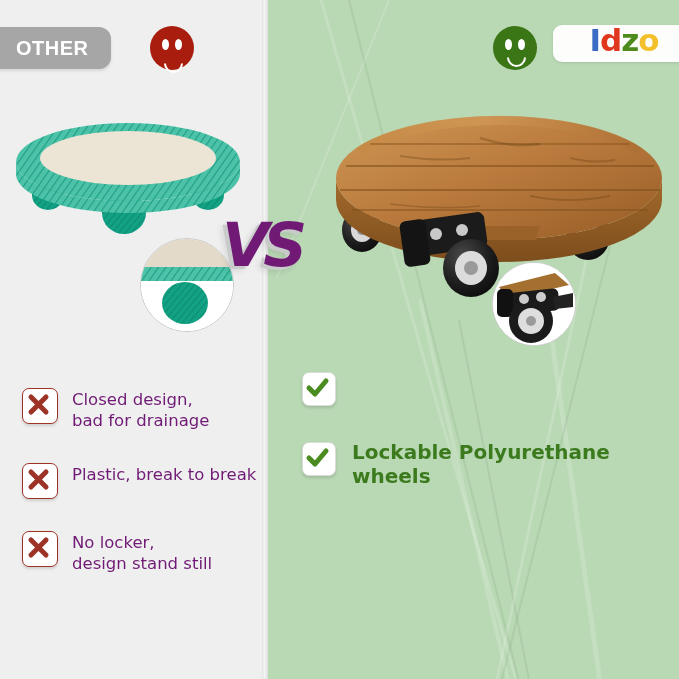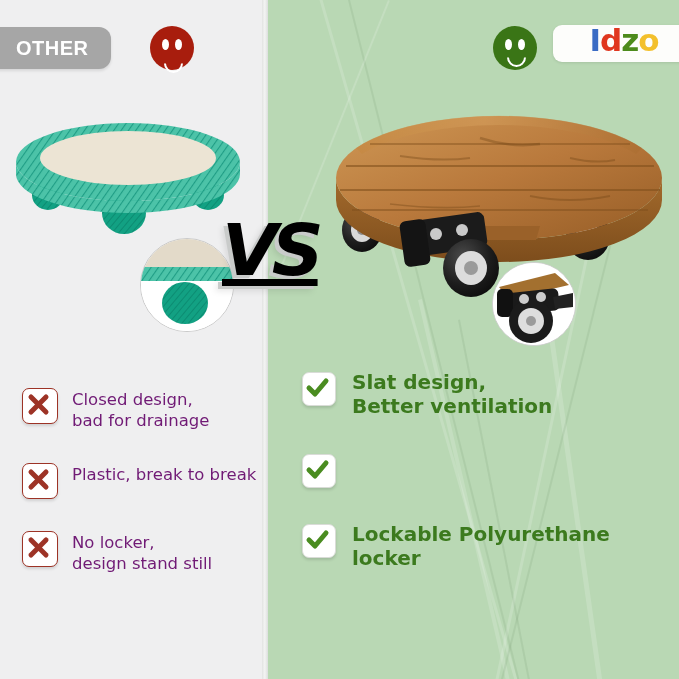--- a/index.html
+++ b/index.html
@@ -141,29 +141,28 @@
     border: 1px solid #c9c9c9;
   }
   .detail-circle.left  { left: 140px; top: 238px; width: 92px; height: 92px; }
   .detail-circle.right { left: 492px; top: 262px; width: 82px; height: 82px; border-color: #cfcfcf; }
 
   
   .vs {
     position: absolute;
     left: 222px; top: 214px;
     font-family: "DejaVu Sans", sans-serif;
-    font-size: 72px;
+    font-size: 61px;
     font-weight: bold;
     font-style: italic;
-    color: #000000;
+    color: #701a75;
     letter-spacing: -6px;
     text-shadow: -4px 3px 0 #c9cbca, -6px 5px 6px rgba(0,0,0,0.10);
     line-height: 1;
     z-index: 20;
-    text-decoration: underline;
   }
 
   
   .features-left {
     position: absolute;
     left: 22px; top: 388px;
     width: 240px;
   }
   .features-right {
     position: absolute;
@@ -398,43 +397,34 @@
         </svg>
       </div>
       <div class="feat-text" style="white-space:pre-line">No locker,
 design stand still</div>
     </div>
 
   </div>
 
   <div class="features-right">
 
-    <div class="feature-row">
-      <div class="mark check">
-        <svg width="29" height="29" viewBox="0 0 29 29">
-          <polyline points="6,15 12,21 23,8" fill="none" stroke="#4a8c20" stroke-width="5" stroke-linecap="round" stroke-linejoin="round"></polyline>
-        </svg>
-      </div>
-      <div class="feat-text" style="white-space:pre-line">Slat design,
-Better ventilation</div>
-    </div>
 
     <div class="feature-row">
       <div class="mark check">
         <svg width="29" height="29" viewBox="0 0 29 29">
           <polyline points="6,15 12,21 23,8" fill="none" stroke="#4a8c20" stroke-width="5" stroke-linecap="round" stroke-linejoin="round"></polyline>
         </svg>
       </div>
     </div>
 
     <div class="feature-row">
       <div class="mark check">
         <svg width="29" height="29" viewBox="0 0 29 29">
           <polyline points="6,15 12,21 23,8" fill="none" stroke="#4a8c20" stroke-width="5" stroke-linecap="round" stroke-linejoin="round"></polyline>
         </svg>
       </div>
       <div class="feat-text" style="white-space:pre-line">Lockable Polyurethane
-locker</div>
+wheels</div>
     </div>
 
   </div>
 
 </div>
 
 </body></html>

